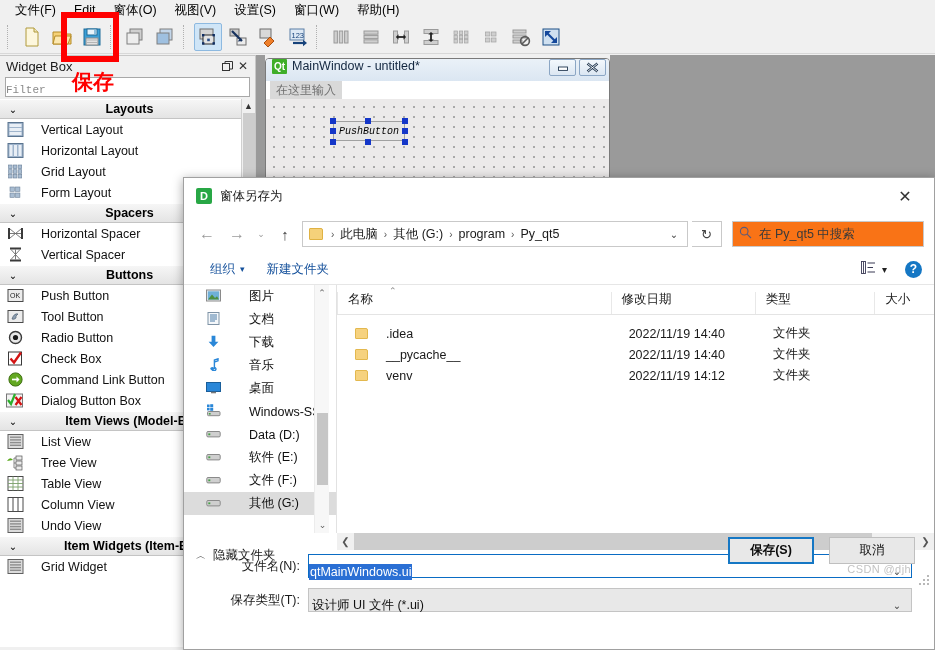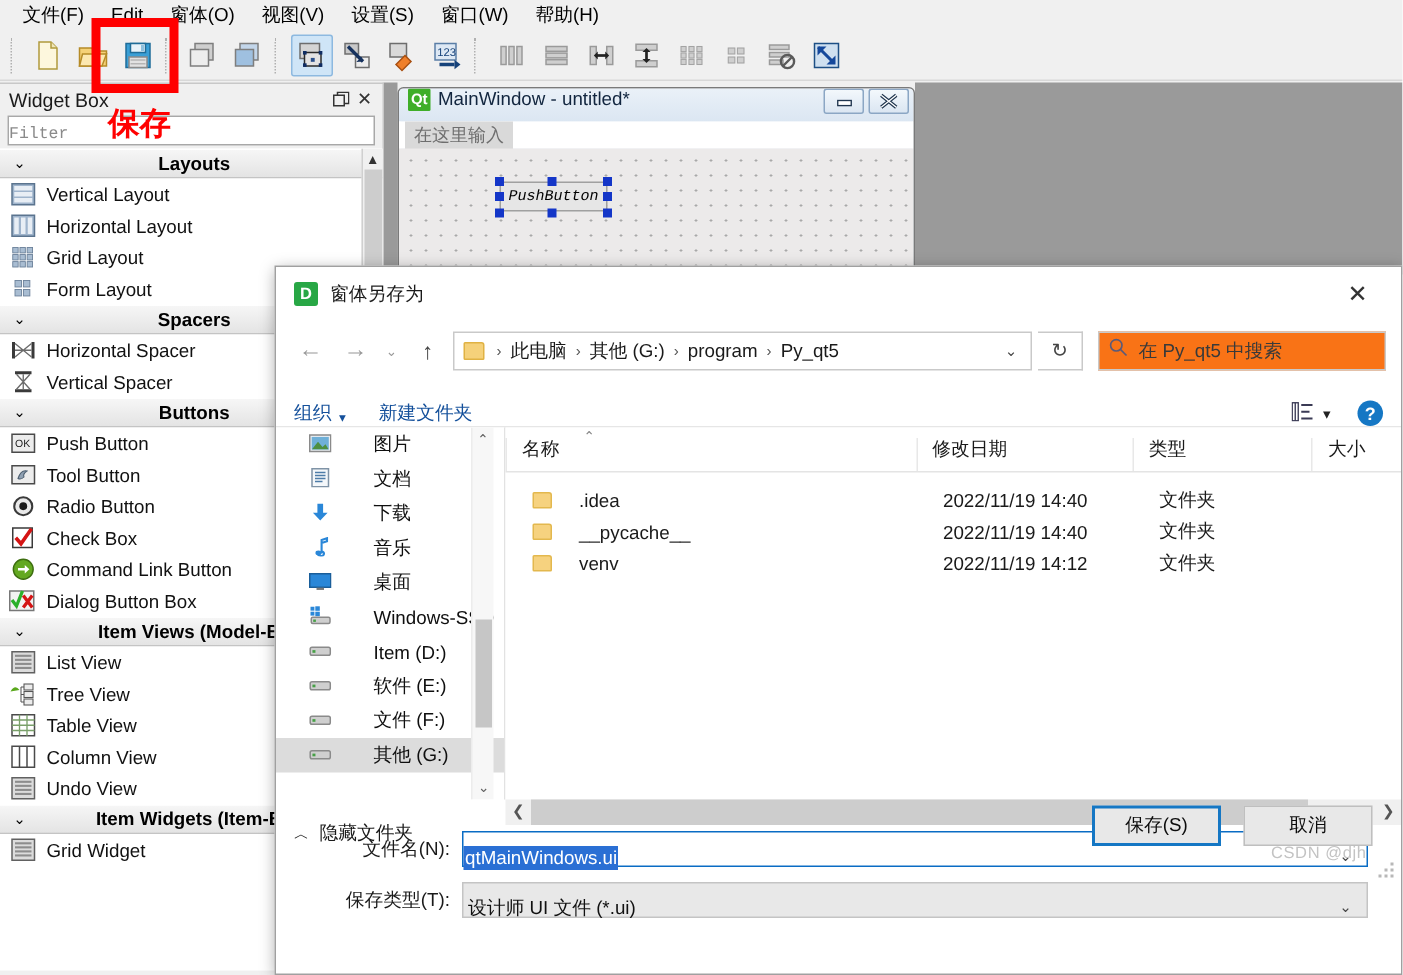--- a/index.html
+++ b/index.html
@@ -55,21 +55,21 @@
   .grp {
     height:20px; background:linear-gradient(#f6f6f6,#e4e4e4);
     border-top:1px solid #fff; border-bottom:1px solid #c4c4c4;
     display:flex; align-items:center; font-size:12.5px; color:#000;
     font-weight:600; padding-left:4px;
   }
   .grp .caret { width:18px; text-align:center; font-size:10px; font-weight:400;}
   .grp .gtxt { flex:1; text-align:center; padding-right:18px; }
   .wb-item { height:21px; display:flex; align-items:center; font-size:12.5px;
              color:#111; padding-left:6px; background:#fff; }
-  .wb-item .lbl { margin-left:6px; }
+  .wb-item .lbl { margin-left:16px; }
   .wb-ico { width:19px; height:17px; flex:0 0 19px; }
 
   
   .mainwin {
     position:absolute; left:265px; top:58px; width:345px; height:125px;
     background:#eef3f9; border:1px solid #7a7a7a; border-radius:4px 4px 0 0;
     box-shadow:0 0 0 1px #fff inset;
     overflow:hidden;
   }
   .mw-title { height:22px; background:linear-gradient(#eaf1f8,#dbe6f2);
@@ -127,22 +127,22 @@
   .crumb-sep { font-size:10px; color:#555; padding:0 4px; }
   .crumbbar .sp { flex:1; }
   .crumbbar .dd { width:22px; text-align:center; font-size:10px; color:#444; }
   .refresh { width:30px; height:26px; border:1px solid #c9c9c9; border-left:none;
              display:flex; align-items:center; justify-content:center;
              font-size:13px; color:#444; background:#fff; }
   .searchbox { width:192px; height:26px; border:1px solid #c9c9c9; background:#f97316;
                display:flex; align-items:center; padding:0 6px; margin-left:6px; }
   .searchbox .ph { font-size:12.5px; color:#3a3a3a; margin-left:7px; }
 
-  .dlg-tools { height:30px; display:flex; align-items:flex-end; padding:0 12px;
-               font-size:12.5px; color:#1a5fb4; }
+  .dlg-tools { height:30px; display:flex; align-items:center; padding:0 12px;
+               font-size:12.5px; color:#1a5fb4;margin-left:14px; }
   .dlg-tools .org { color:#14509b; }
   .dlg-tools .newf { color:#14509b; margin-left:22px; }
   .dlg-tools .sp { flex:1; }
   .viewbtn { display:flex; align-items:center; gap:6px; margin-right:18px; }
   .helpbtn { width:17px; height:17px; border-radius:50%; background:#1577c4;
              color:#fff; font-size:12px; font-weight:700; display:flex;
              align-items:center; justify-content:center; }
 
   .dlg-body { position:relative; height:305px; border-top:1px solid #e6e6e6; }
 
@@ -810,21 +810,21 @@
           </span>
           <span class="tl">Windows-SSD</span>
         </div>
         <div class="tree-item">
           <span>
             <svg width="15" height="13" viewBox="0 0 15 13">
                 <rect x="0.8" y="4.5" width="13.4" height="5.4" rx="1.2" fill="#cfcfcf" stroke="#8a8a8a"></rect>
                 <rect x="2.3" y="6.4" width="2" height="1.8" fill="#46a046"></rect>
               </svg>
           </span>
-          <span class="tl">Item (D:)</span>
+          <span class="tl">Data (D:)</span>
         </div>
         <div class="tree-item">
           <span>
             <svg width="15" height="13" viewBox="0 0 15 13">
                 <rect x="0.8" y="4.5" width="13.4" height="5.4" rx="1.2" fill="#cfcfcf" stroke="#8a8a8a"></rect>
                 <rect x="2.3" y="6.4" width="2" height="1.8" fill="#46a046"></rect>
               </svg>
           </span>
           <span class="tl">软件 (E:)</span>
         </div>
@@ -914,21 +914,21 @@
             <div class="fld-dd">⌄</div>
           </div>
         </div>
       </div>
 
       <div class="dlg-footer">
         <div class="hide-folders">
           <span class="cv">︿</span>
           <span>隐藏文件夹</span>
         </div>
-        <div class="btn primary" style="left:544px;">保存(S)</div>
+        <div class="btn primary" style="left:544px;font-weight:bold;">保存(S)</div>
         <div class="btn" style="left:645px;">取消</div>
         <div class="watermark">CSDN @djh</div>
         <div class="resize-grip">
           <i style="left:8px;top:0"></i>
             <i style="left:4px;top:4px"></i>
             <i style="left:8px;top:4px"></i>
           <i style="left:0;top:8px"></i>
             <i style="left:4px;top:8px"></i>
             <i style="left:8px;top:8px"></i>
         </div>

